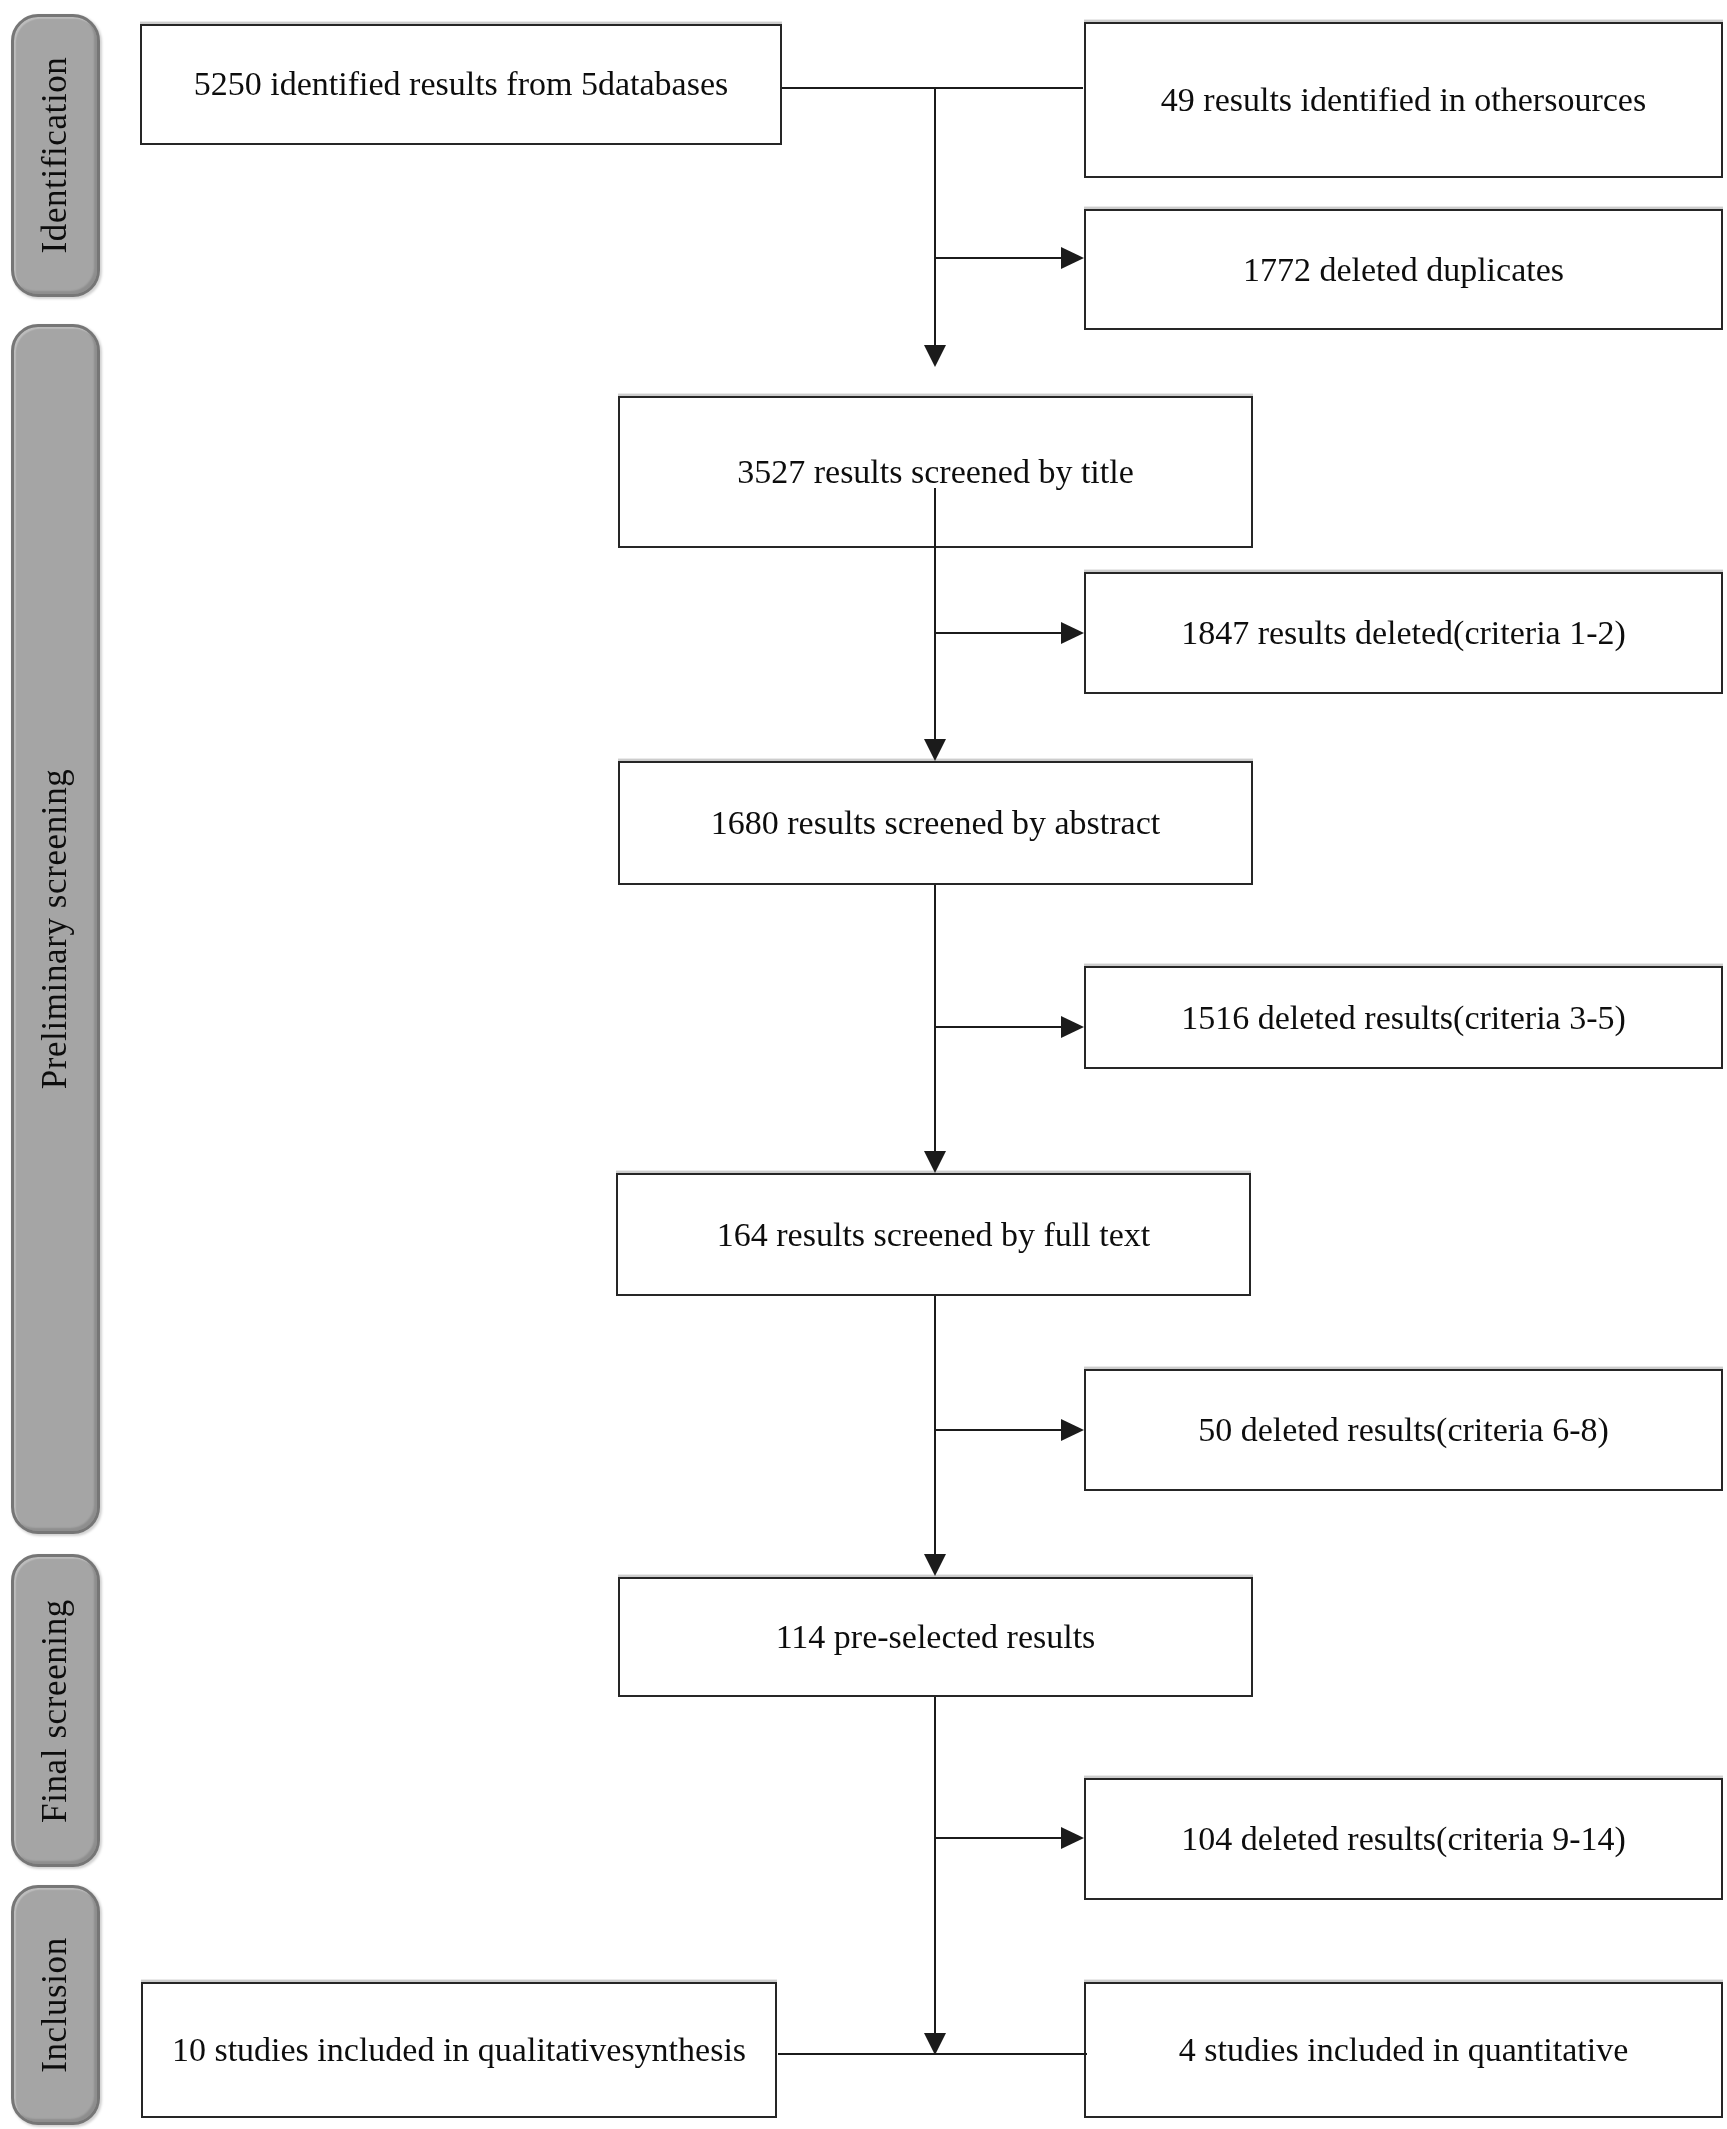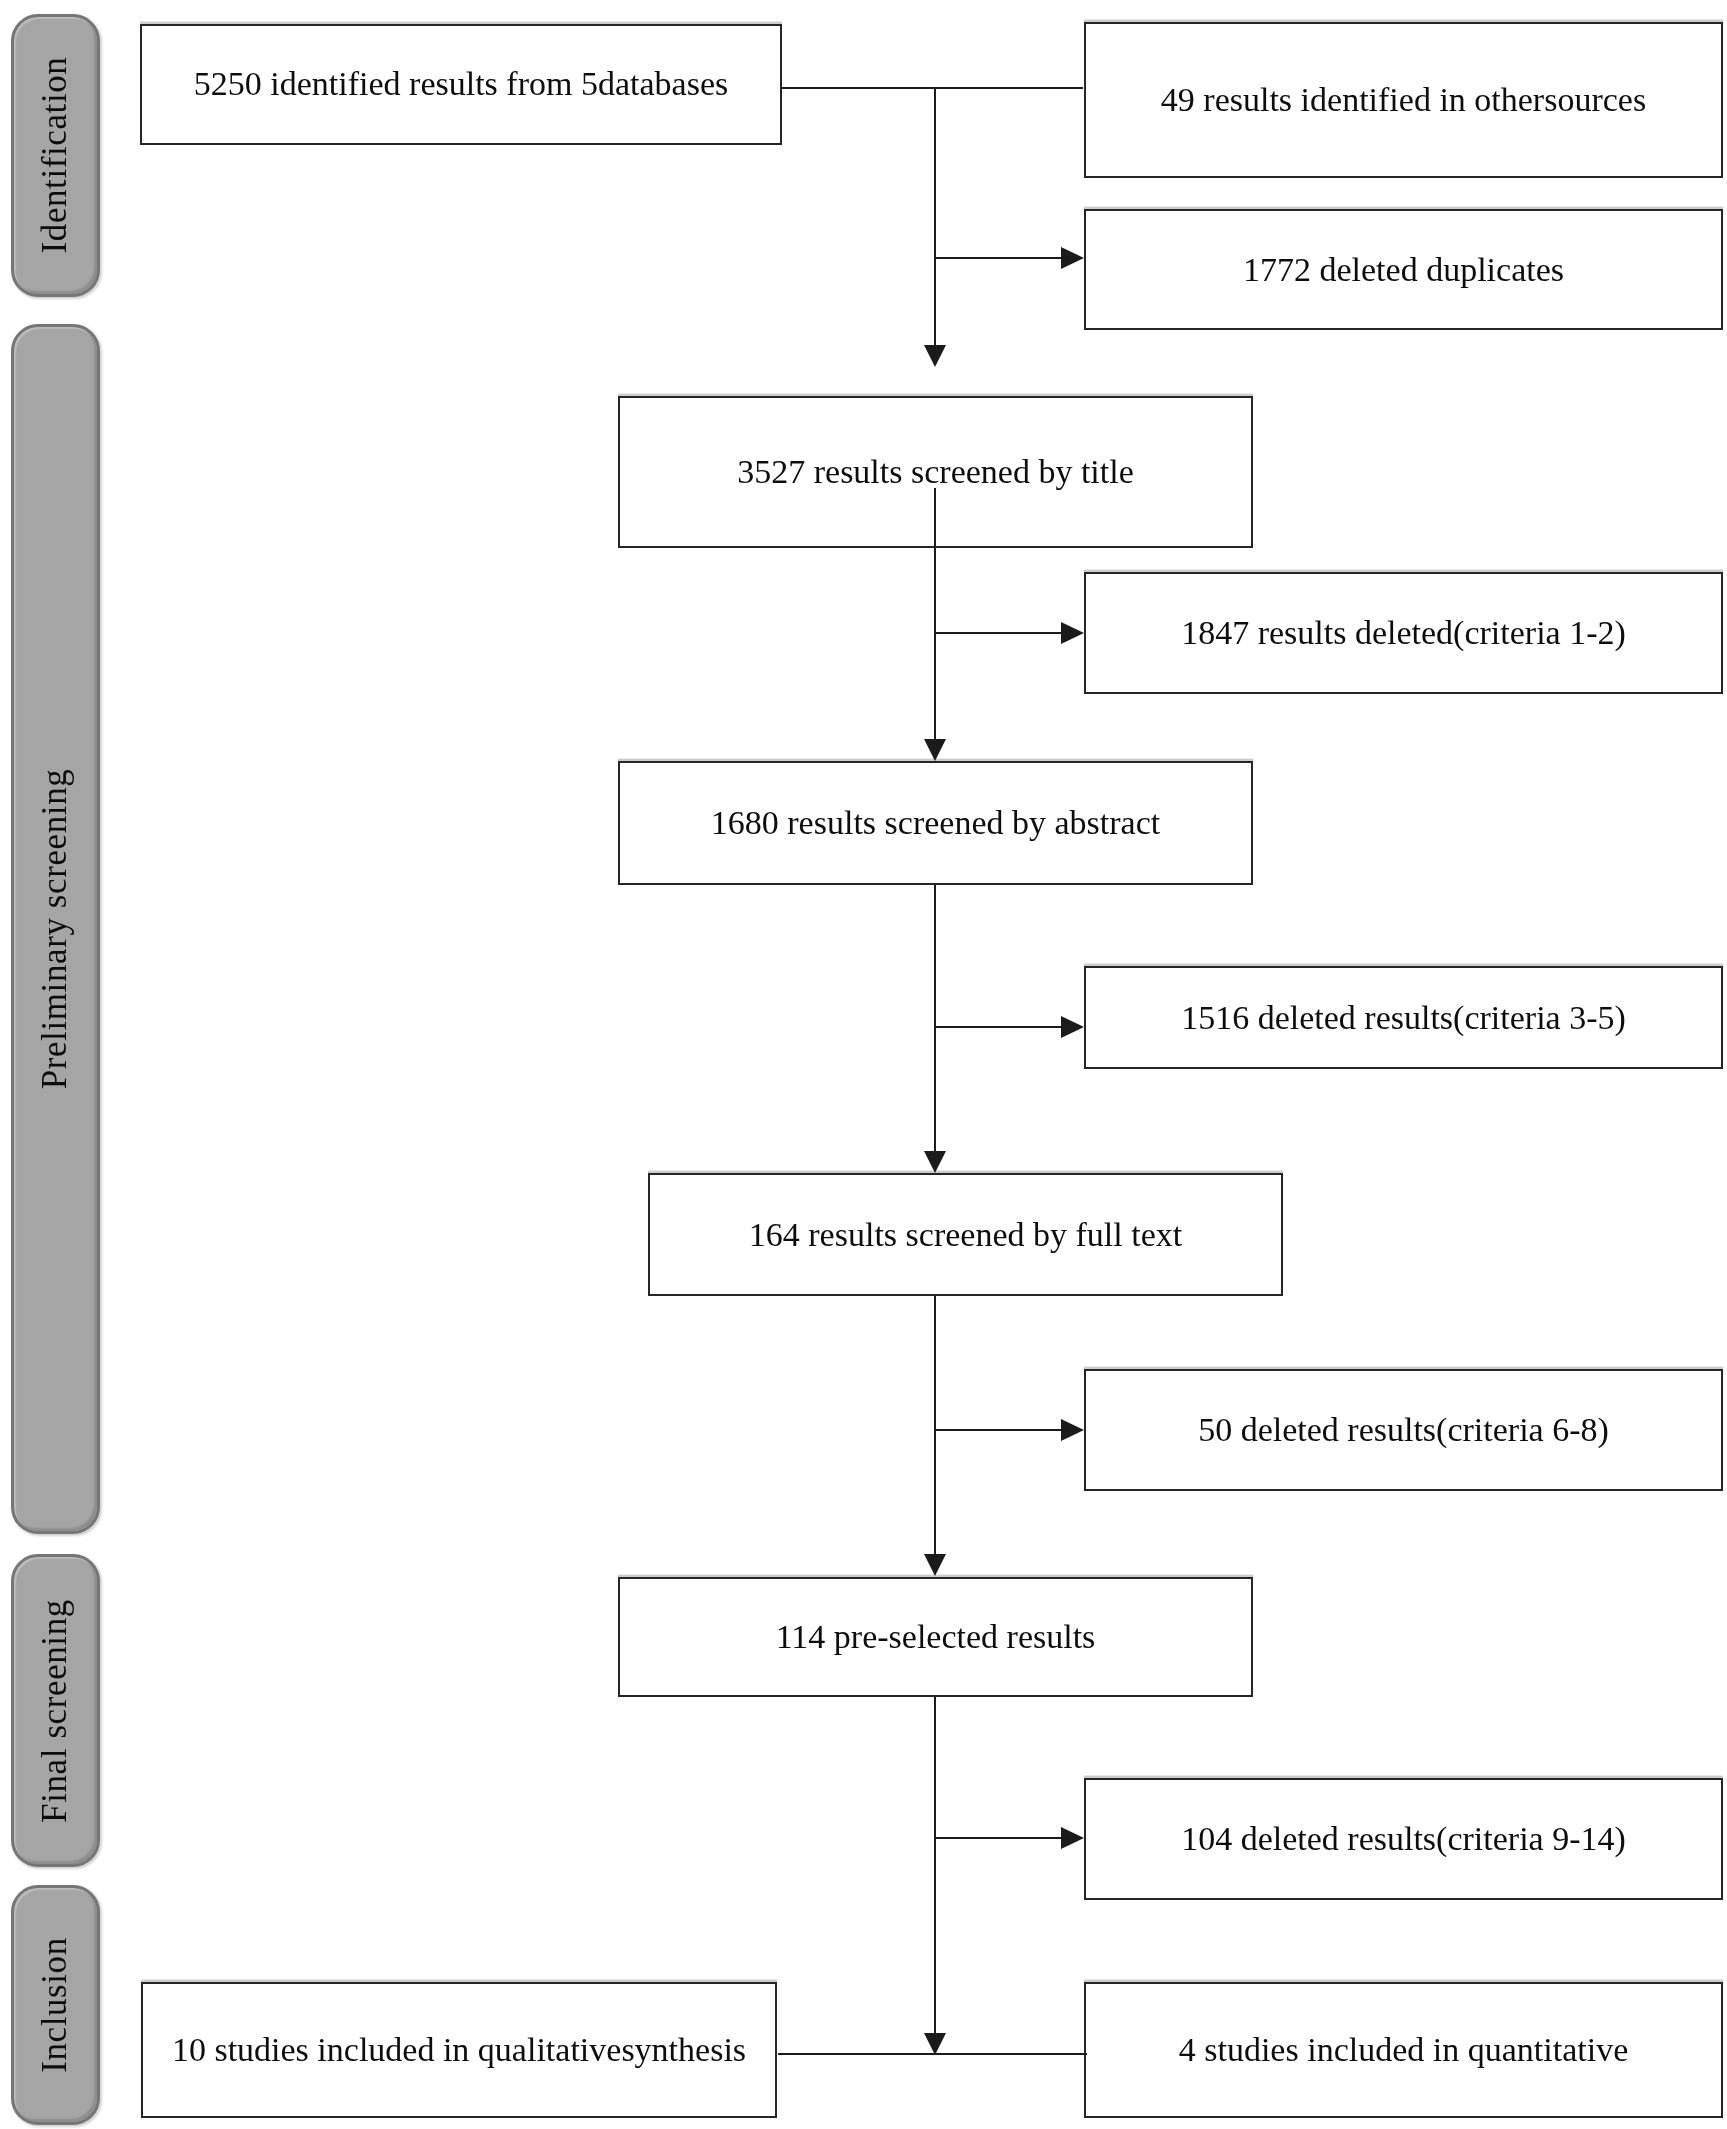--- a/index.html
+++ b/index.html
@@ -63,21 +63,21 @@
     line-height: 52px;
     color: var(--text);
   }
   #box-identified-databases { left: 140px;  top: 23.5px;   width: 642px; height: 121px; }
   #box-identified-other     { left: 1084px; top: 22px;   width: 639px; height: 156px; }
   #box-deleted-duplicates   { left: 1084px; top: 197px;  width: 639px; height: 121px; margin-top: 12px; }
   #box-screened-title       { left: 618px; top: 385px;  width: 635px; height: 152px; margin-top: 11px; }
   #box-deleted-1-2          { left: 1084px; top: 572px;  width: 639px; height: 122px; }
   #box-screened-abstract    { left: 618px; top: 761px; width: 635px; height: 124px; }
   #box-deleted-3-5          { left: 1084px; top: 966px; width: 639px; height: 103px; }
-  #box-screened-fulltext    { left: 648px; top: 1173px; width: 635px; height: 123px; }
+  #box-screened-fulltext    { left: 616px; top: 1173px; width: 635px; height: 123px; }
   #box-deleted-6-8          { left: 1084px; top: 1369px; width: 639px; height: 122px; }
   #box-preselected          { left: 618px; top: 1577px; width: 635px; height: 120px; }
   #box-deleted-9-14         { left: 1084px; top: 1778px; width: 639px; height: 122px; }
   #box-qualitative          { left: 141px;  top: 1982px; width: 636px; height: 136px; }
   #box-quantitative         { left: 1084px; top: 1982px; width: 639px; height: 136px; }
 
   
   .h-line, .v-line { position: absolute; background: var(--line); }
   #conn-ab     { left: 782px; top: 87px;  width: 301px; height: 2.4px; }
   #spine-1     { left: 934px; top: 88px;  width: 2.4px;   height: 257px; }

